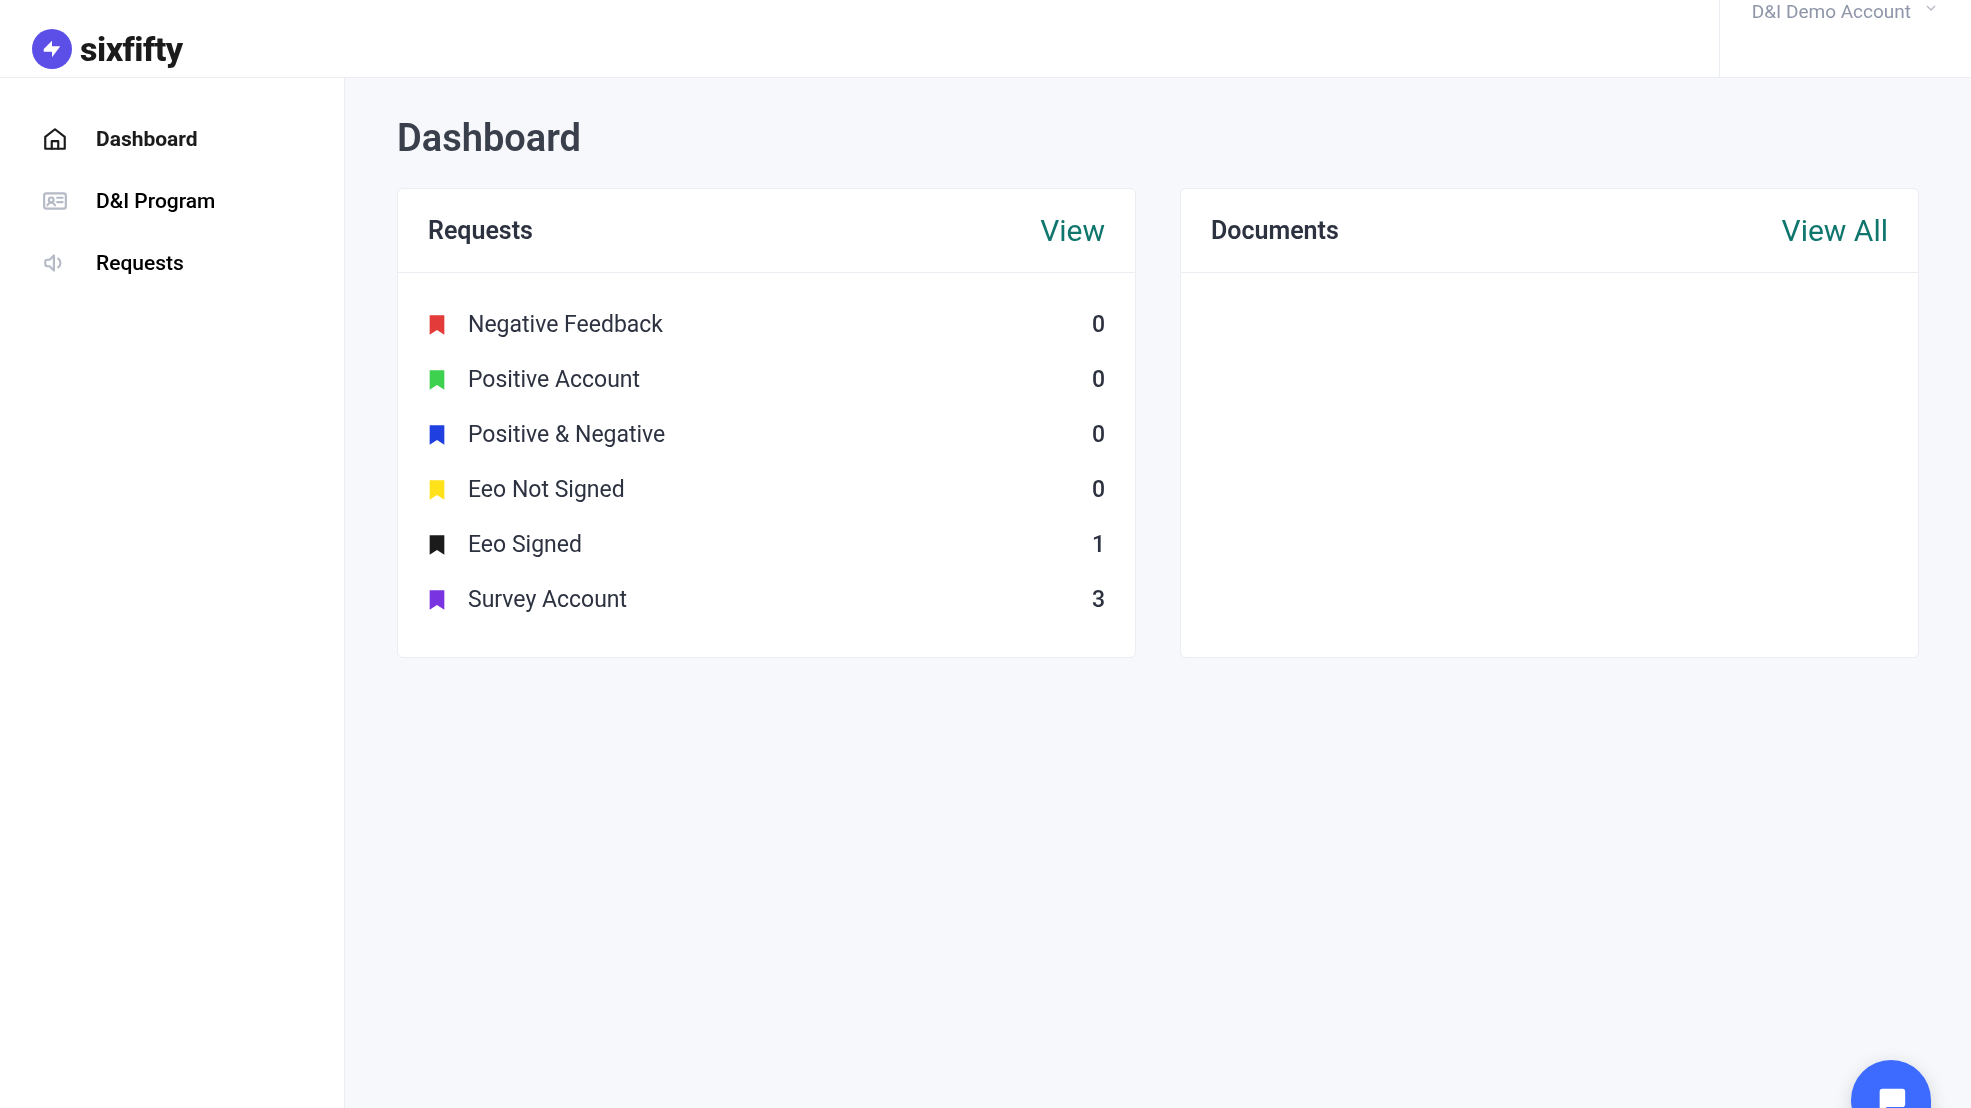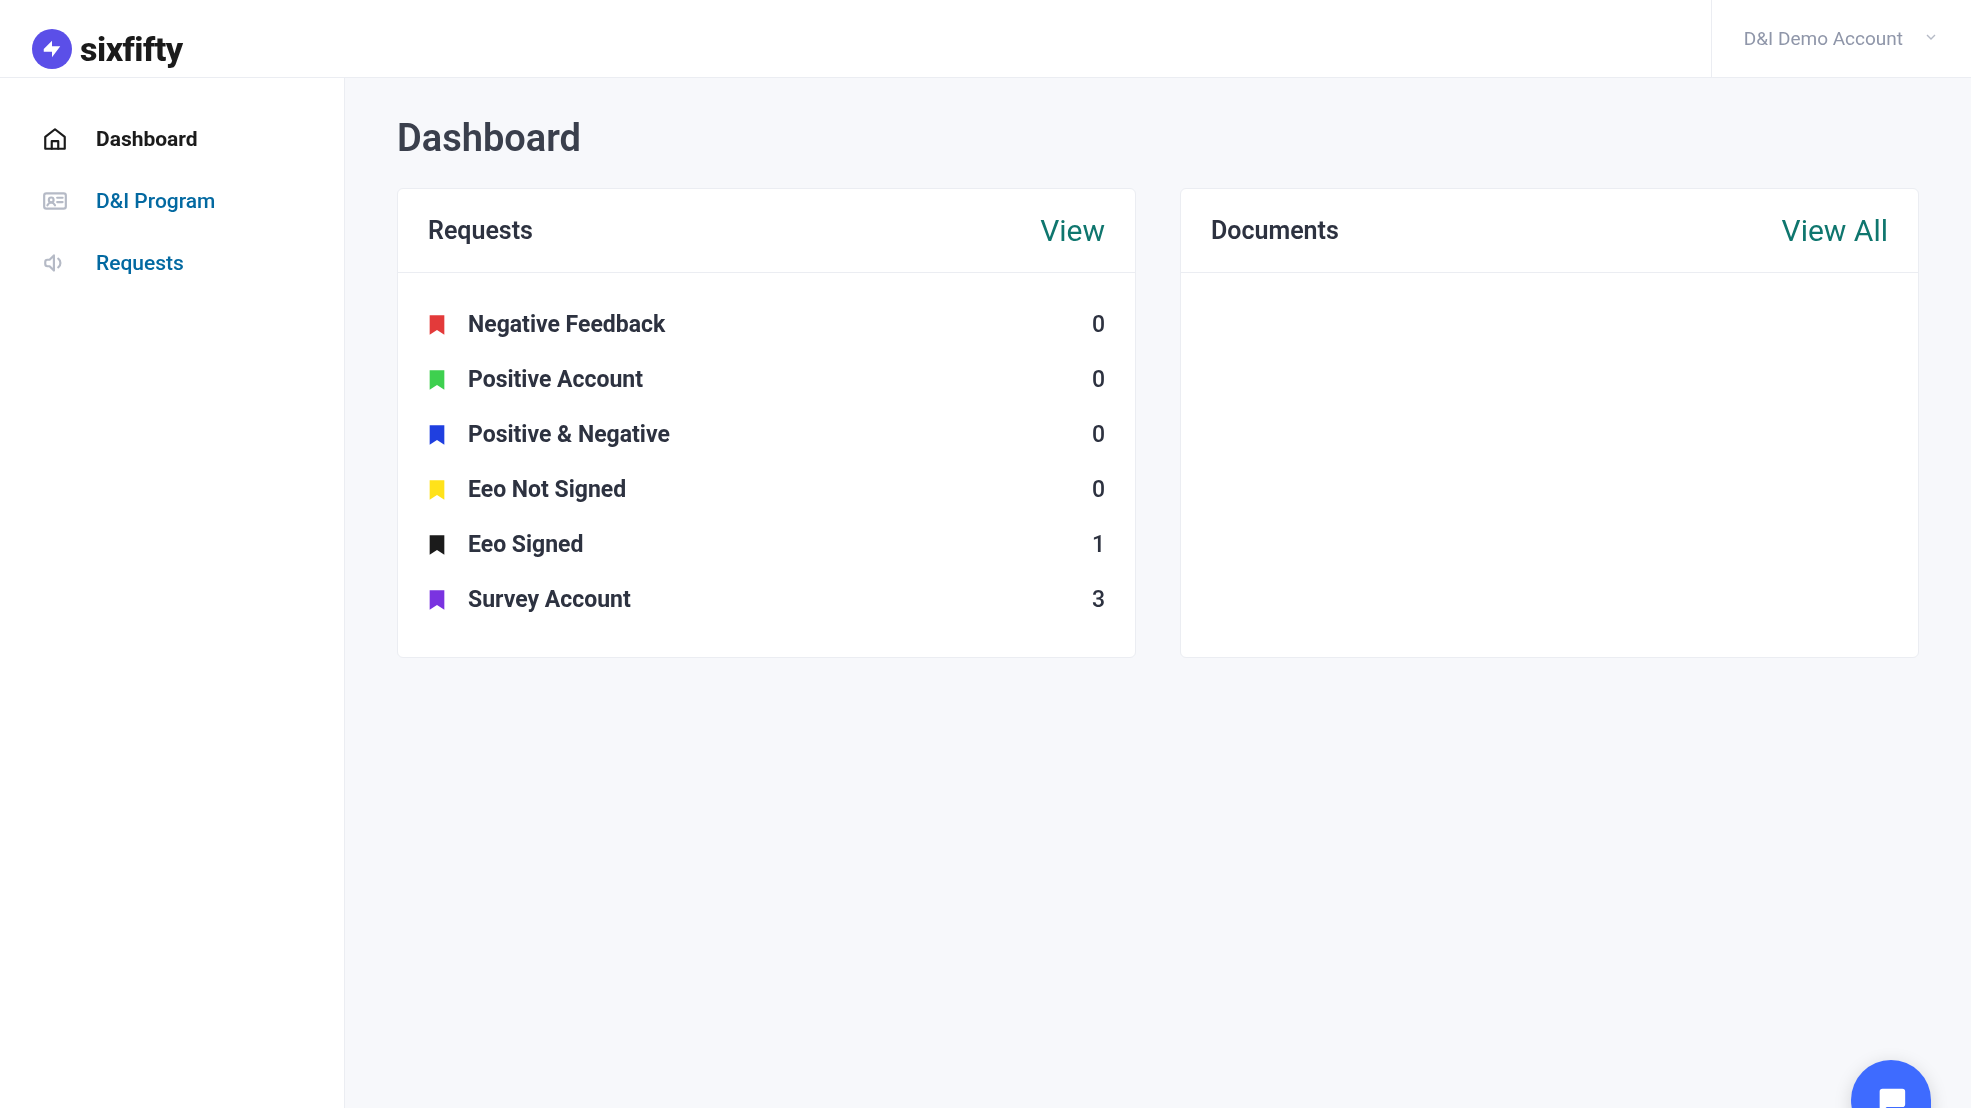--- a/index.html
+++ b/index.html
@@ -37,22 +37,22 @@
     margin-right: 8px;
   }
   .logo-icon svg { width: 22px; height: 22px; }
   .logo-text { font-size: 34px; font-weight: 800; color: #1b1b1b; letter-spacing: -0.5px; }
   .account-area {
     margin-left: auto;
     height: 100%;
     border-left: 1px solid #ebedf2;
     padding: 0 32px;
     display: flex;
-    align-items: center;
-    gap: 20px;
+    align-items: flex-start;
+    gap: 12px;
     cursor: pointer;
   }
   .account-label { color: #8f96a9; font-size: 19px; }
   .chevron { color: #b5bac6; }
 
   .sidebar {
     position: absolute;
     top: 78px; left: 0; bottom: 0;
     width: 345px;
     background: #fff;
@@ -61,21 +61,21 @@
   }
   .nav-item {
     display: flex;
     align-items: center;
     gap: 28px;
     padding: 18px 0 18px 42px;
     cursor: pointer;
     font-size: 21px;
   }
   .nav-item.active { color: #1b1b1b; font-weight: 700; }
-  .nav-item.inactive { color: #0369a1; font-weight: 500; }
+  .nav-item.inactive { color: #000000; font-weight: 500; }
   .nav-icon { width: 26px; height: 26px; display:flex; align-items:center; justify-content:center; }
   .nav-icon svg { width: 26px; height: 26px; }
   .nav-item.active .nav-icon svg { stroke: #1b1b1b; }
   .nav-item.inactive .nav-icon svg { stroke: #b5bac6; }
 
   .main {
     position: absolute;
     top: 78px; left: 345px; right: 0; bottom: 0;
     padding: 38px 52px;
   }
@@ -100,21 +100,21 @@
 
   .req-list { padding: 24px 30px 30px; }
   .req-row {
     display: flex;
     align-items: center;
     padding: 14px 0;
     font-size: 23px;
     color: #2d3240;
   }
   .req-row .bookmark { width: 18px; height: 22px; margin-right: 22px; flex-shrink:0; }
-  .req-row .req-label { flex: 1; font-weight: bold; }
+  .req-row .req-label { flex: 1; }
   .req-row .req-count { font-weight: 500; color: #2d3240; }
 
   .doc-body { padding: 52px 30px 30px; }
   .doc-title { color: #00aee3; font-size: 25px; font-weight: 700; margin-bottom: 14px; padding-left:6px; }
   .progress-track {
     width: 660px;
     max-width: 100%;
     height: 24px;
     background: #eef0f5;
     border-radius: 2px;

